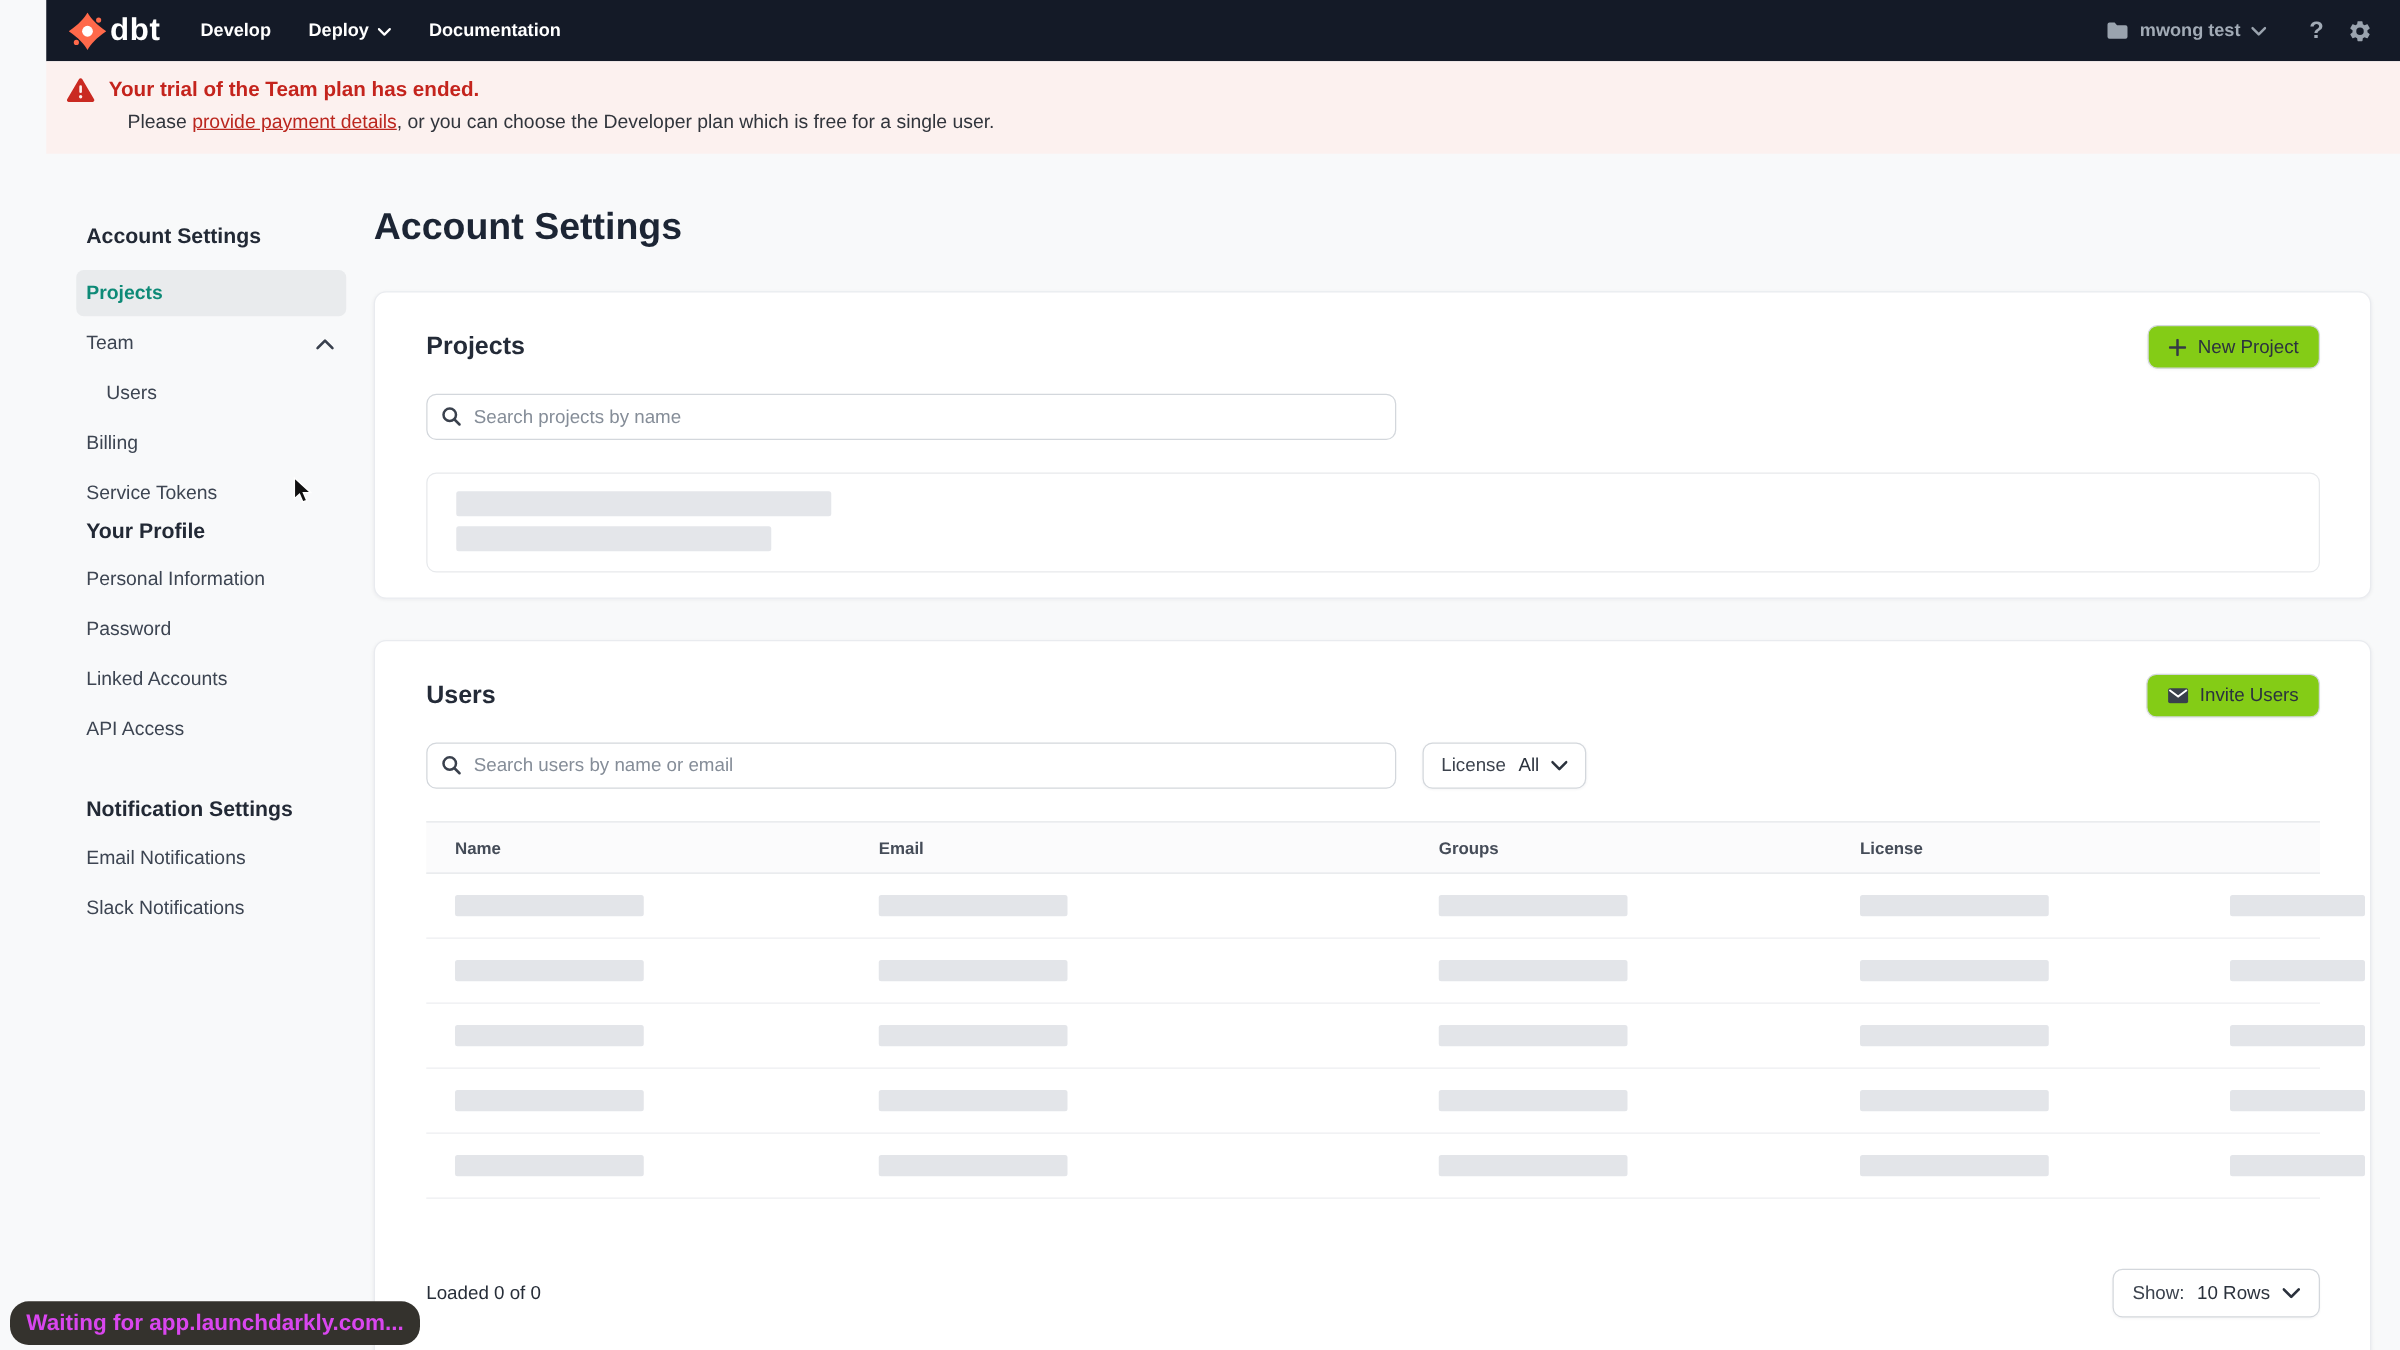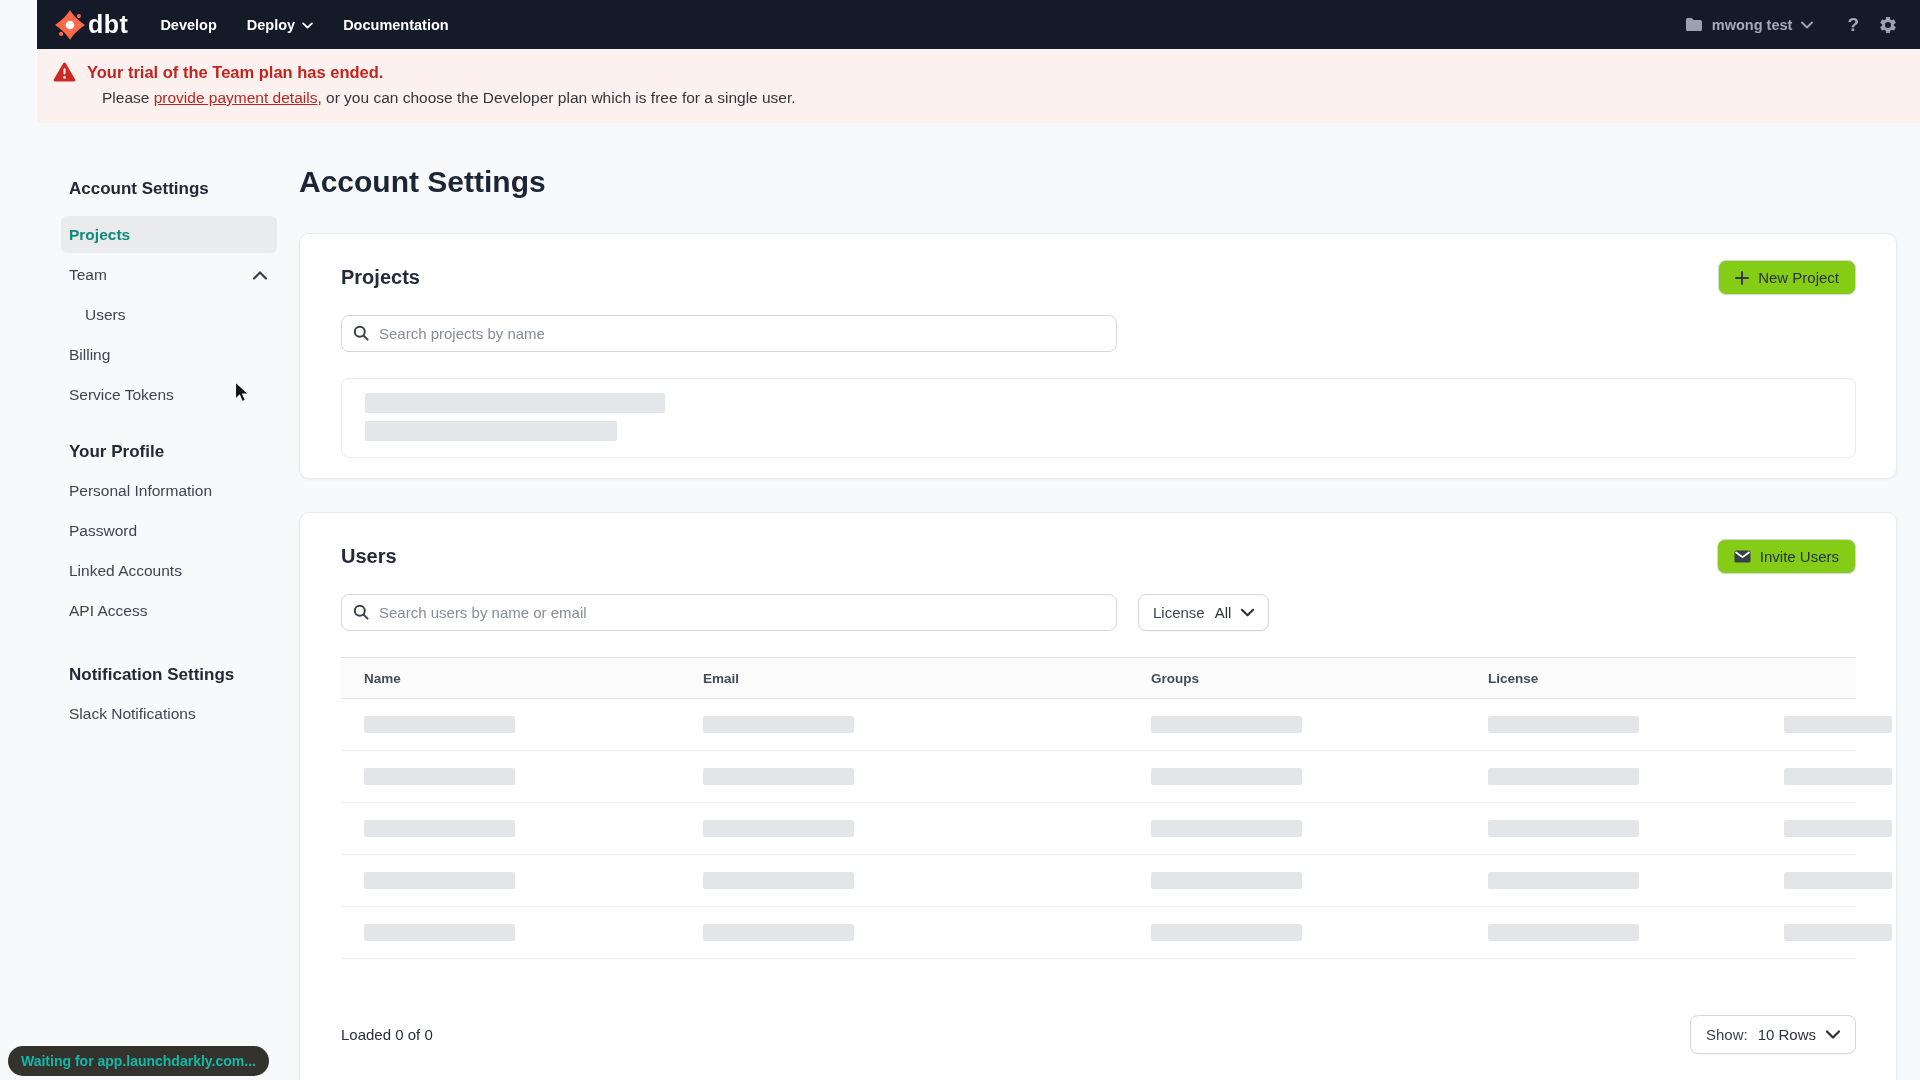--- a/index.html
+++ b/index.html
@@ -37,21 +37,21 @@
   .banner-title { color: #c4241d; font-size: 16.5px; font-weight: 700; }
   .banner-row2 { margin: 7px 0 0 49px; font-size: 15.5px; color: #31353c; }
   .banner-link { color: #bb271f; text-decoration: underline; cursor: pointer; }
 
   
   .layout { display: flex; align-items: flex-start; }
 
   
   .sidebar { width: 216px; margin-left: 24px; padding-top: 56px; flex: none; }
   .side-heading { font-size: 17px; font-weight: 700; color: #222935; padding-left: 8px; margin-bottom: 17px; }
-  .side-heading.gap1 { margin-top: 27px; margin-bottom: 9px; }
+  .side-heading.gap1 { margin-bottom: 9px; }
   .side-heading.gap2 { margin-top: 34px; margin-bottom: 9px; }
   .side-item {
     display: flex; align-items: center; justify-content: space-between;
     height: 40px; padding: 0 10px 0 8px; border-radius: 6px;
     font-size: 15.5px; color: #3d4552; cursor: pointer;
   }
   .side-item.active { background: #e9ebed; color: #0e8a77; font-weight: 700; height: 37px; margin-bottom: 2px; }
   .side-item.child { padding-left: 24px; }
   .side-item .chev { color: #39404d; display: flex; }
 
@@ -105,22 +105,22 @@
 
   .table-footer { display: flex; justify-content: space-between; align-items: center; margin-top: 56px; padding-bottom: 10px; }
   .loaded-text { font-size: 15px; color: #272e39; }
   .show-btn { display: flex; align-items: center; gap: 10px; border: 1px solid #d3d7dc; border-radius: 8px; padding: 10px 15px; background: #fff; cursor: pointer; box-shadow: 0 1px 2px rgba(16,24,40,.04); }
   .show-label { font-size: 15px; color: #3c434e; }
   .show-value { font-size: 15px; color: #2b323d; }
 
   
   .status-bubble {
     position: absolute; left: 8px; bottom: 4px;
-    background: #34322d; color: #14b8a6;
-    font-size: 14px; font-weight: 700;
+    background: #34322d; color: #d946ef;
+    font-size: 18px; font-weight: 700;
     padding: 7px 13px; border-radius: 15px;
   }
 
   
   .cursor { position: absolute; left: 234px; top: 381px; pointer-events: none; }
 </style>
 </head>
 <body>
 
 <div class="page">
@@ -224,20 +224,23 @@
       </div>
       <div class="side-item">
         <span>Linked Accounts</span>
       </div>
       <div class="side-item">
         <span>API Access</span>
       </div>
 
       <div class="side-heading gap2">Notification Settings</div>
       <div class="side-item">
+        <span>Email Notifications</span>
+      </div>
+      <div class="side-item">
         <span>Slack Notifications</span>
       </div>
     </div>
 
     <div class="main">
       <div class="page-title">Account Settings</div>
 
       <div class="card">
         <div class="card-head">
           <div class="card-title">Projects</div>

